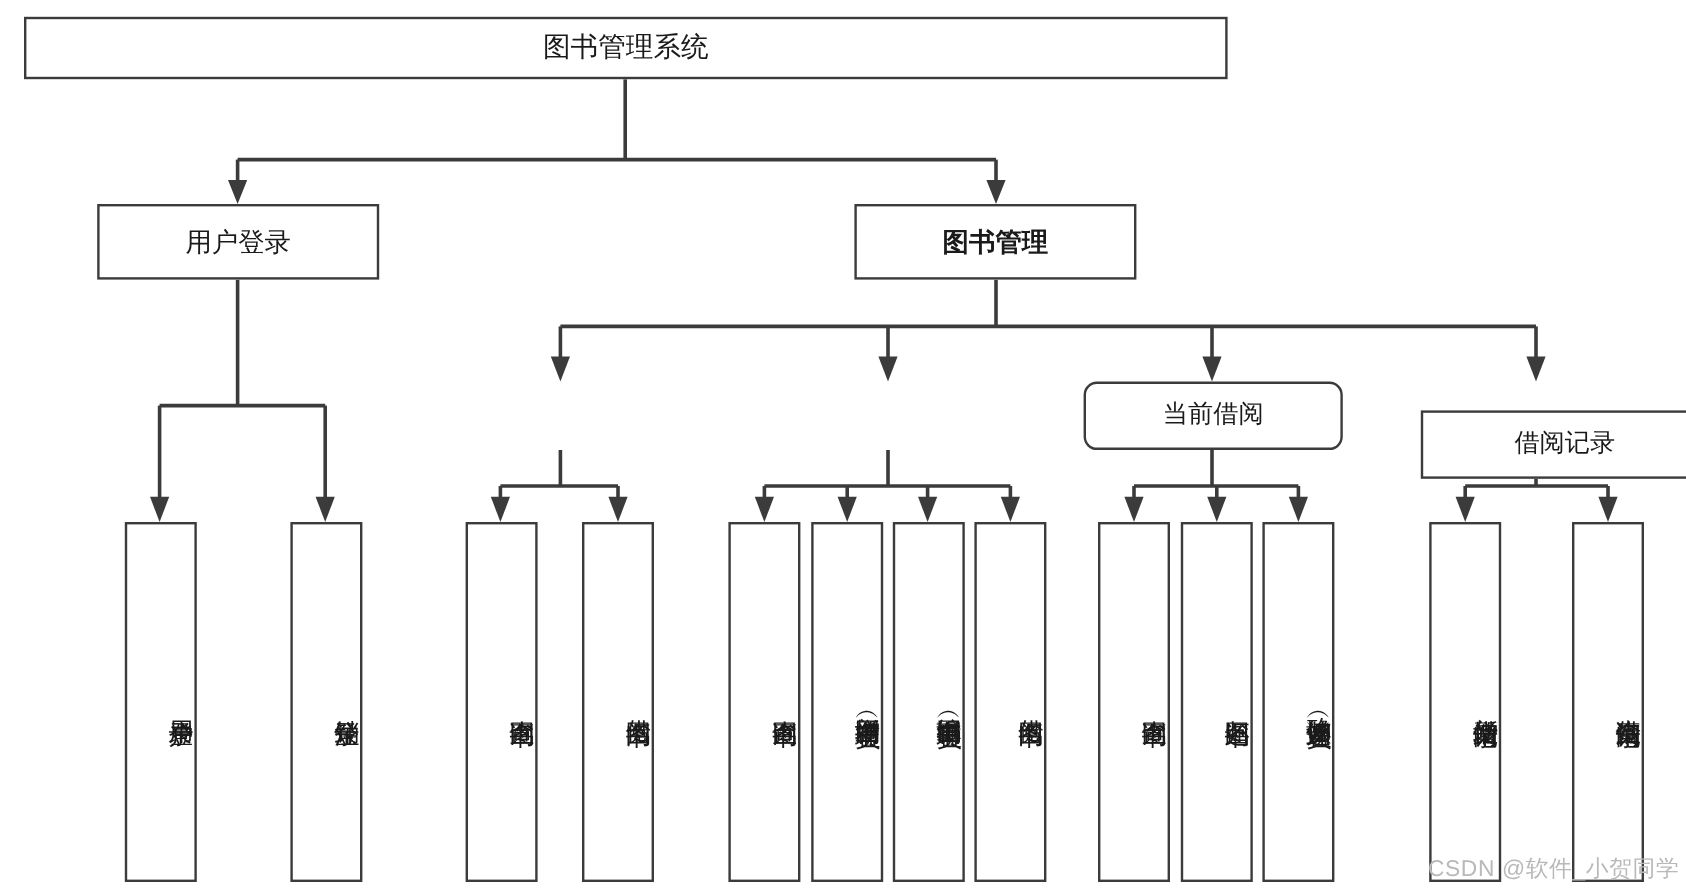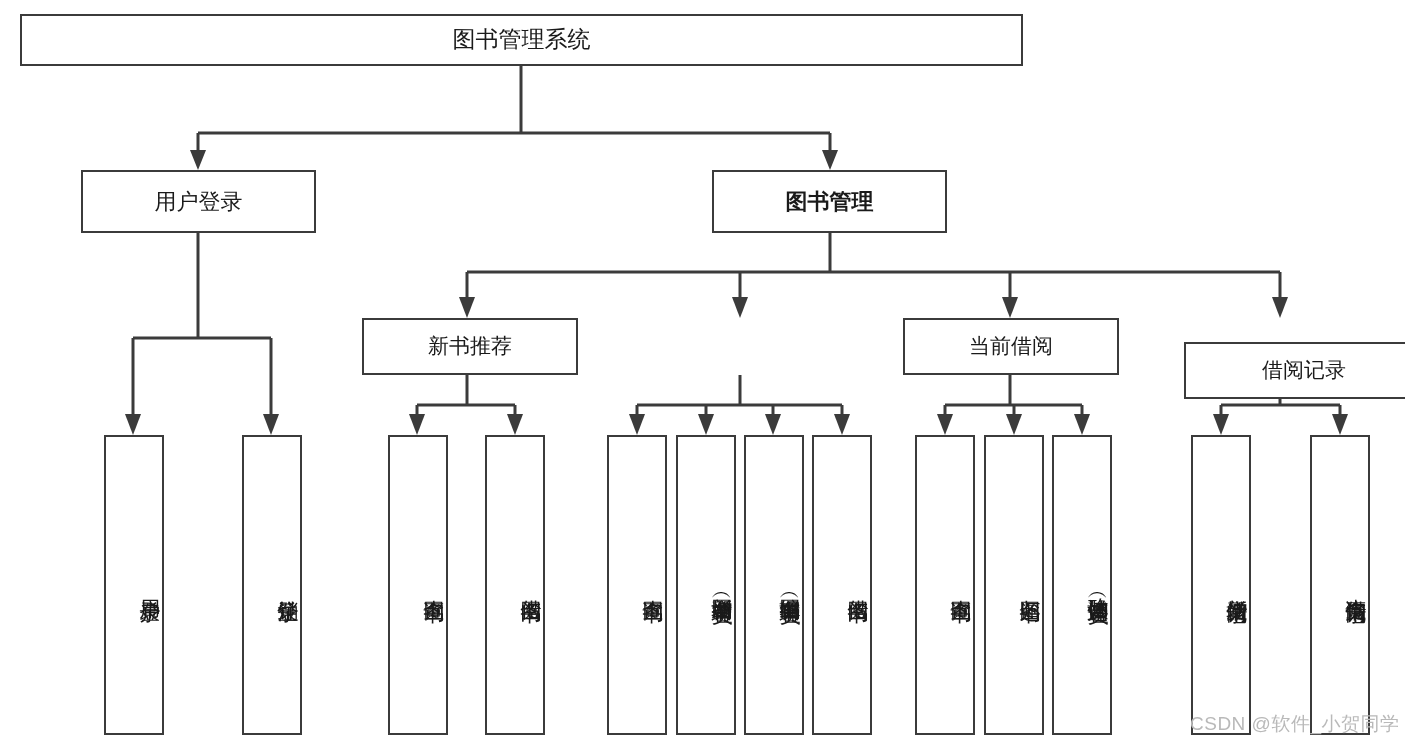--- a/index.html
+++ b/index.html
@@ -147,24 +147,21 @@
     <span class="txt">图书管理系统</span>
   </div>
 
   <div class="node tier2" style="left:81px; top:170px; width:235px; height:63px;">
     <span class="txt">用户登录</span>
   </div>
   <div class="node tier2" style="left:712px; top:170px; width:235px; height:63px;font-weight:bold;">
     <span class="txt">图书管理</span>
   </div>
 
-  <div class="node tier3" style="left:362px; top:318px; width:216px; height:57px;">
-    <span class="txt">新书推荐</span>
-  </div>
-  <div class="node tier3" style="left:903px; top:318px; width:216px; height:57px;">
+  <div class="node tier3" style="left:903px; top:318px; width:216px; height:57px;border-radius:11px;">
     <span class="txt">当前借阅</span>
   </div>
   <div class="node tier3" style="left:1184px; top:318px; width:240px; height:57px;margin-top:24px;">
     <span class="txt">借阅记录</span>
   </div>
 
   <div class="node leaf" style="left:104px; top:435px; width:60px; height:300px;">
     <span class="txt">用户登录</span>
   </div>
   <div class="node leaf" style="left:242px; top:435px; width:60px; height:300px;">

